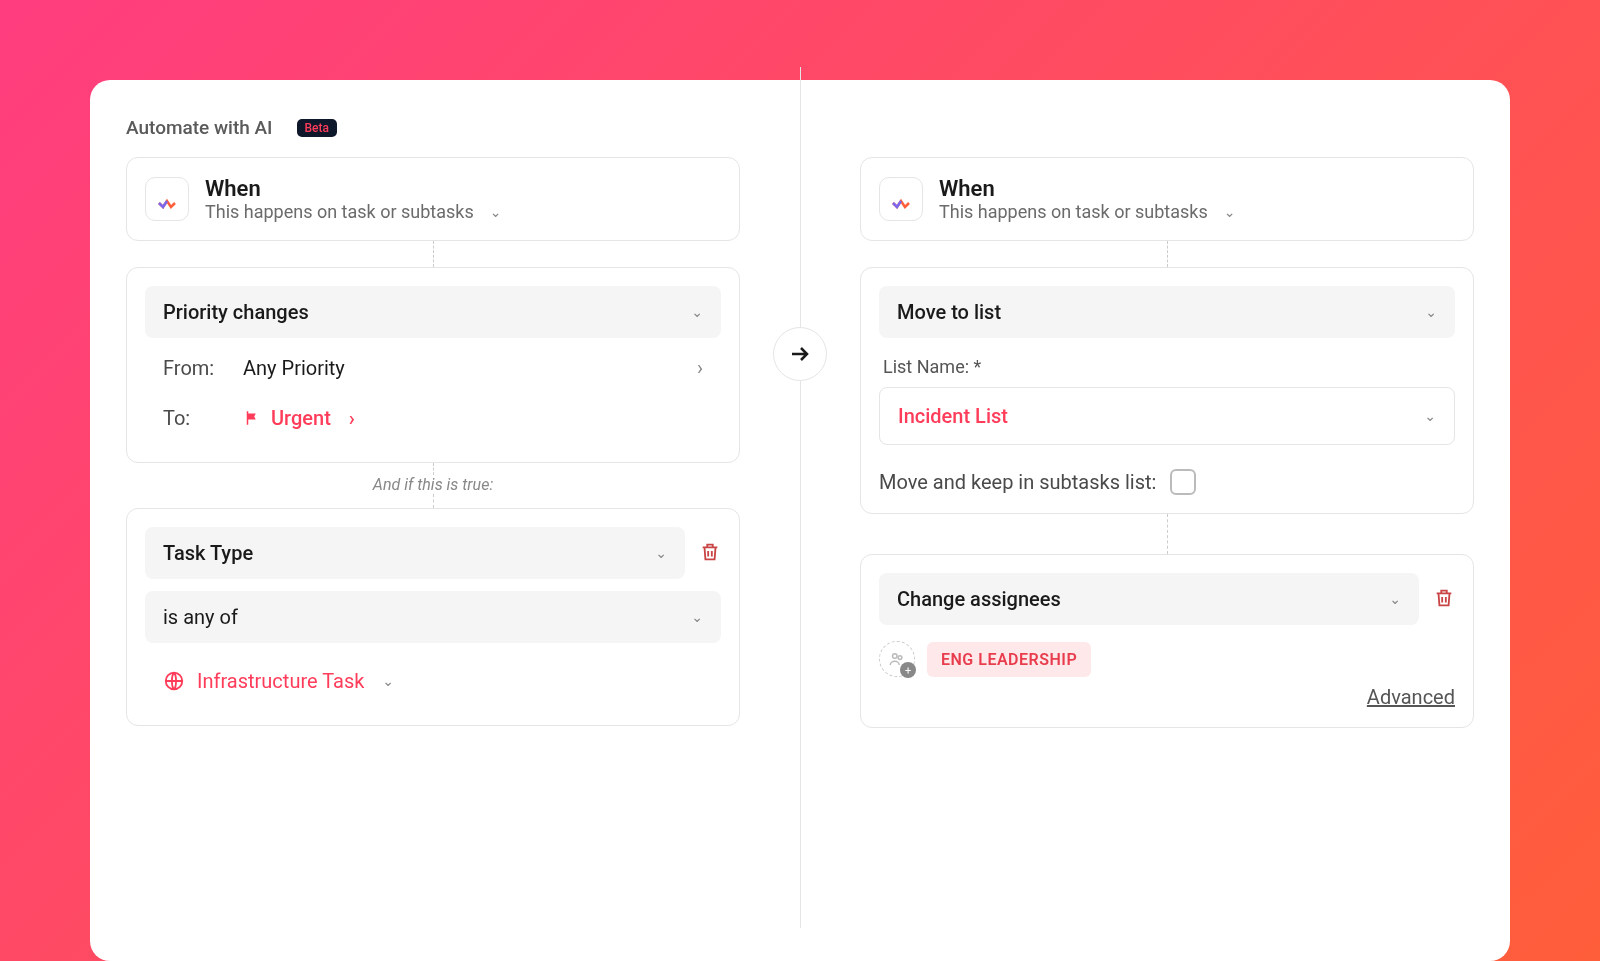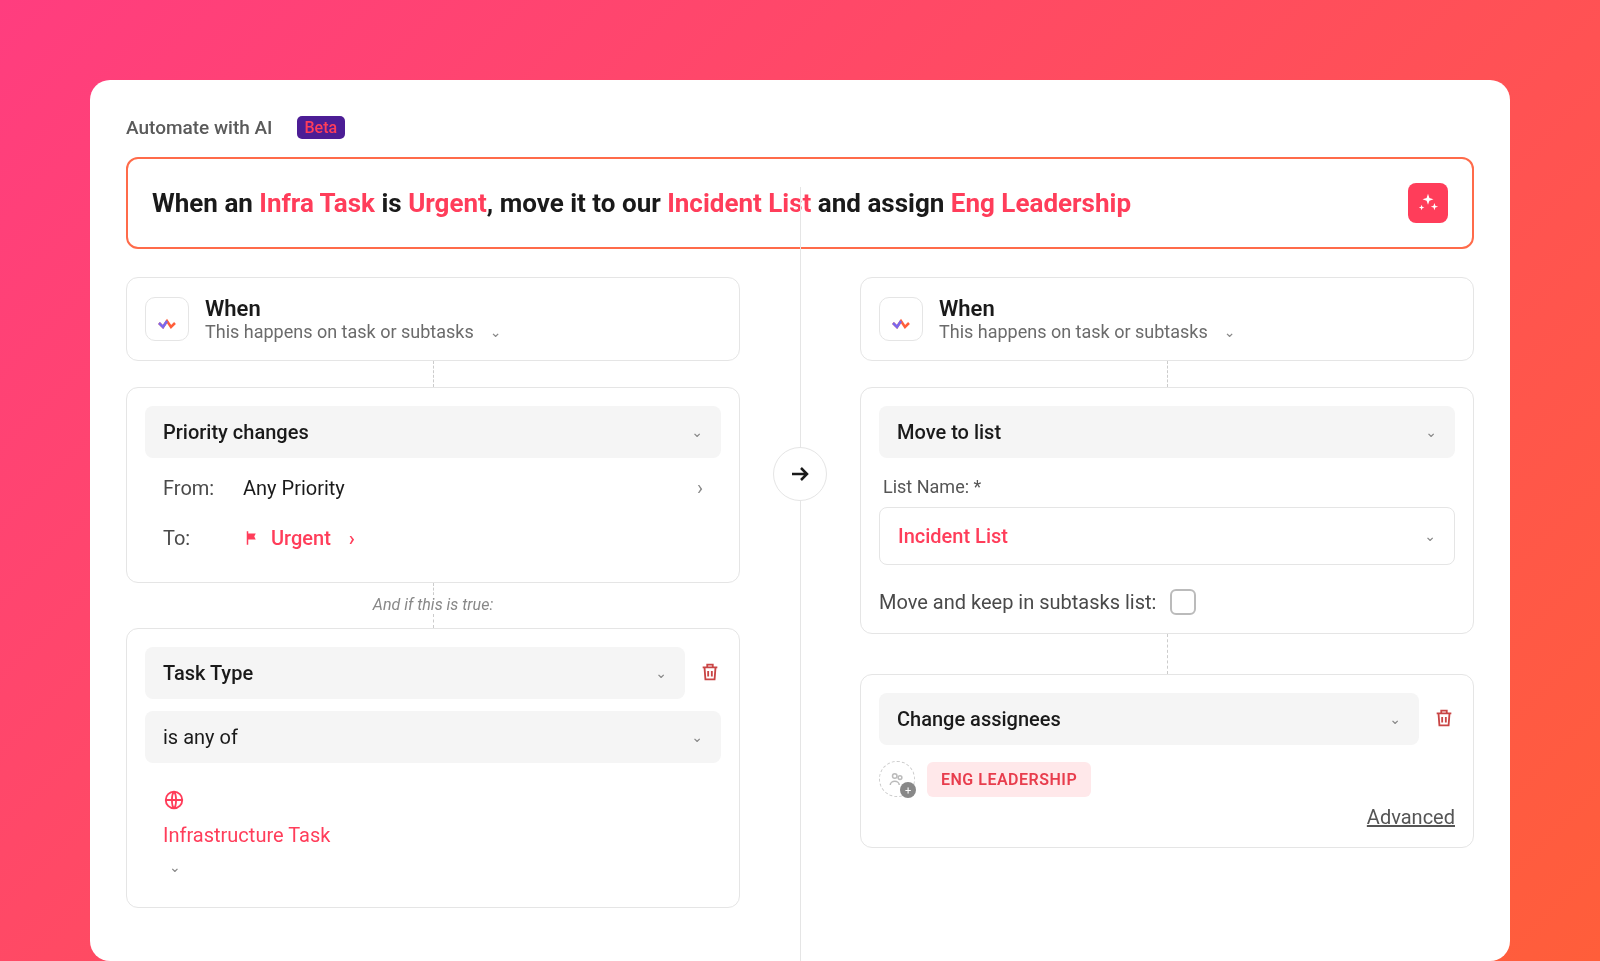--- a/index.html
+++ b/index.html
@@ -28,25 +28,25 @@
       align-items: center;
       gap: 24px;
       margin-bottom: 18px;
     }
     .header-title {
       color: #5a5a5a;
       font-size: 19px;
       font-weight: 500;
     }
     .beta-badge {
-      background: #4c1d95;
+      background: #0f172a;
       color: #FF3D5A;
       padding: 2px 8px;
       border-radius: 5px;
-      font-size: 16px;
+      font-size: 12px;
       font-weight: 500;
     }
     .prompt-box {
       border: 2px solid #FF6B4A;
       border-radius: 12px;
       padding: 24px 24px;
       display: flex;
       align-items: center;
       justify-content: space-between;
       margin-bottom: 28px;
@@ -210,27 +210,26 @@
       padding: 14px 18px;
       display: flex;
       align-items: center;
       justify-content: space-between;
       font-size: 20px;
       color: #1a1a1a;
       margin-top: 12px;
     }
     .tag-select {
       display: flex;
-      align-items: flex-start;
+      align-items: center;
       gap: 12px;
       padding: 14px 18px;
       font-size: 20px;
       color: #FF3D5A;
       margin-top: 12px;
-      flex-direction: column;
     }
     .field-label {
       color: #555;
       font-size: 18px;
       margin: 18px 0 10px 4px;
     }
     .list-select {
       border: 1px solid #e5e5e5;
       border-radius: 8px;
       padding: 16px 18px;
@@ -314,30 +313,20 @@
 </head>
 <body>
 
 <div class="modal">
 
   <div class="header-row">
     <span class="header-title">Automate with AI</span>
     <span class="beta-badge">Beta</span>
   </div>
 
-  <div class="prompt-box">
-    <div class="prompt-text">
-      <span>When an </span><span class="hl">Infra Task</span><span> is </span><span class="hl">Urgent</span><span>, move it to our </span><span class="hl">Incident List</span><span> and assign </span><span class="hl">Eng Leadership</span>
-    </div>
-    <div class="sparkle-btn">
-      <svg width="22" height="22" viewBox="0 0 24 24" fill="white">
-          <path d="M12 2l1.5 4.5L18 8l-4.5 1.5L12 14l-1.5-4.5L6 8l4.5-1.5L12 2zm7 10l1 3 3 1-3 1-1 3-1-3-3-1 3-1 1-3zM5 14l.8 2.2L8 17l-2.2.8L5 20l-.8-2.2L2 17l2.2-.8L5 14z"></path>
-        </svg>
-    </div>
-  </div>
 
   <div class="columns">
     <div class="divider"></div>
     <div class="arrow-circle">
       <svg width="24" height="24" viewBox="0 0 24 24" fill="none" stroke="#1a1a1a" stroke-width="2.5">
           <path d="M4 12h15M13 6l6 6-6 6"></path>
         </svg>
     </div>
 
     <div class="col col-left">

